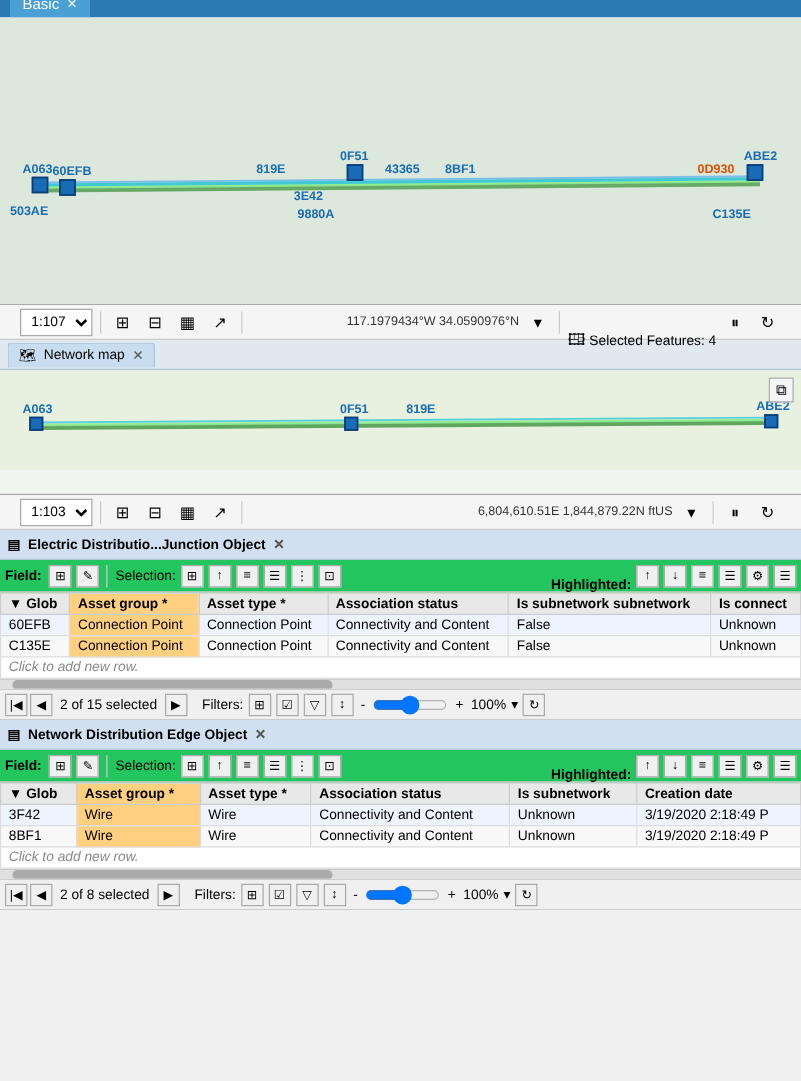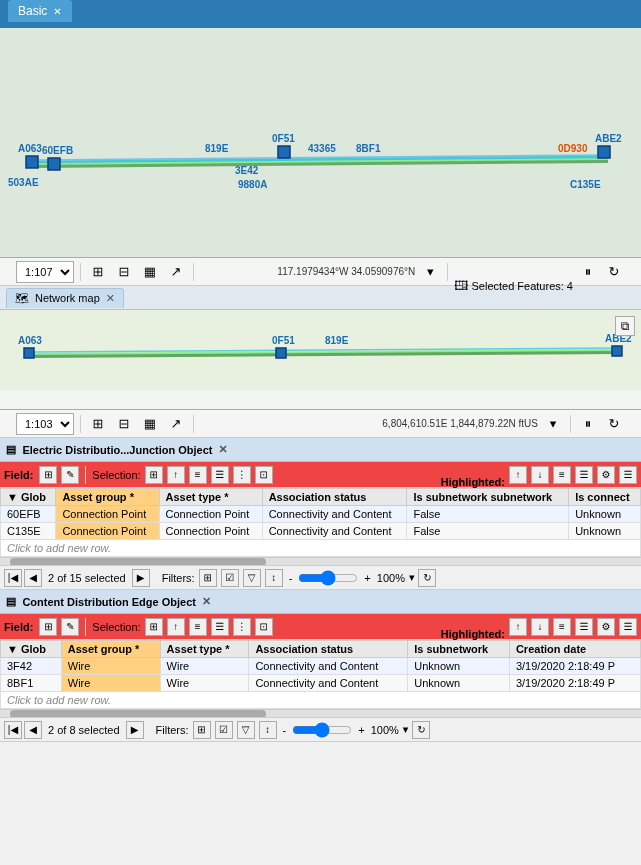--- a/index.html
+++ b/index.html
@@ -1,19 +1,19 @@
 <!DOCTYPE html>
 <html><head>
   <meta charset="utf-8">
   <style>
     * { box-sizing: border-box; margin: 0; padding: 0; }
     body { font-family: 'Segoe UI', Arial, sans-serif; font-size: 11px; background: #f0f0f0; width: 641px; height: 865px; overflow: hidden; }
 
     
-    .title-bar { background: #2c7bb5; display: flex; align-items: flex-start; height: 28px; padding: 0 8px; }
+    .title-bar { background: #2c7bb5; display: flex; align-items: flex-end; height: 14px; padding: 0 8px; }
     .title-tab { background: #4a9fd4; color: white; padding: 4px 10px; font-size: 12px; display: flex; align-items: center; gap: 6px; border-radius: 3px 3px 0 0; }
     .close-icon { color: white; font-size: 10px; cursor: pointer; }
 
     
     .map-area { background: #e8f0e8; width: 641px; height: 230px; position: relative; overflow: hidden; border-bottom: 1px solid #aaa; }
 
     
     .toolbar { background: #f5f5f5; border-bottom: 1px solid #ccc; display: flex; align-items: center; height: 28px; padding: 0 16px; gap: 4px; }
     .toolbar-select { height: 22px; font-size: 11px; border: 1px solid #aaa; background: white; padding: 0 4px; }
     .toolbar-sep { width: 1px; background: #ccc; height: 18px; margin: 0 2px; }
@@ -24,21 +24,21 @@
     .panel-header { background: #e0e8f0; border-bottom: 1px solid #b0c4d8; display: flex; align-items: center; height: 24px; padding: 0 6px; }
     .panel-tab { background: #c8ddf0; border: 1px solid #b0c4d8; border-bottom: none; padding: 3px 8px; font-size: 11px; display: flex; align-items: center; gap: 6px; border-radius: 3px 3px 0 0; }
 
     
     .netmap-area { background: #f0f5f0; width: 641px; height: 100px; position: relative; border-bottom: 1px solid #aaa; }
 
     
     .table-panel { background: white; border-bottom: 1px solid #ccc; }
     .table-panel-header { background: #d0e0f0; border-bottom: 1px solid #b0c4d8; display: flex; align-items: center; height: 24px; padding: 0 6px; }
     .table-panel-title { font-size: 11px; font-weight: bold; flex: 1; display: flex; align-items: center; gap: 6px; }
-    .field-toolbar { background: #ef4444; border-bottom: 1px solid #ccc; display: flex; align-items: center; height: 26px; padding: 0 4px; gap: 4px; font-size: 11px; }
+    .field-toolbar { background: #22c55e; border-bottom: 1px solid #ccc; display: flex; align-items: center; height: 26px; padding: 0 4px; gap: 4px; font-size: 11px; }
     .field-label { font-weight: bold; margin-right: 2px; }
     .field-sep { flex: 1; }
     .highlighted-label { font-weight: bold; margin-top: 14px; }
 
     
     .data-table { width: 100%; border-collapse: collapse; font-size: 11px; }
     .data-table th { background: #e8e8e8; border: 1px solid #ccc; padding: 2px 6px; text-align: left; font-weight: bold; white-space: nowrap; cursor: pointer; }
     .data-table th.sorted { background: #d0d8e8; margin-top: 37px; }
     .data-table td { border: 1px solid #ddd; padding: 2px 6px; white-space: nowrap; }
     .data-table tr.row-even { background: #f8f8f8; }
@@ -263,21 +263,21 @@
     <span>100%</span>
     <span style="cursor:pointer;">▾</span>
     <button class="mini-btn">↻</button>
   </div>
 </div>
 
 <div class="table-panel">
   <div class="table-panel-header">
     <div class="table-panel-title">
       <span>▤</span>
-      <span>Content Distribution Edge Object</span>
+      <span>Network Distribution Edge Object</span>
       <span class="panel-close">✕</span>
     </div>
   </div>
   <div class="field-toolbar">
     <span class="field-label">Field:</span>
     <button class="mini-btn">⊞</button>
     <button class="mini-btn">✎</button>
     <div class="toolbar-sep"></div>
     <span>Selection:</span>
     <button class="mini-btn">⊞</button>

